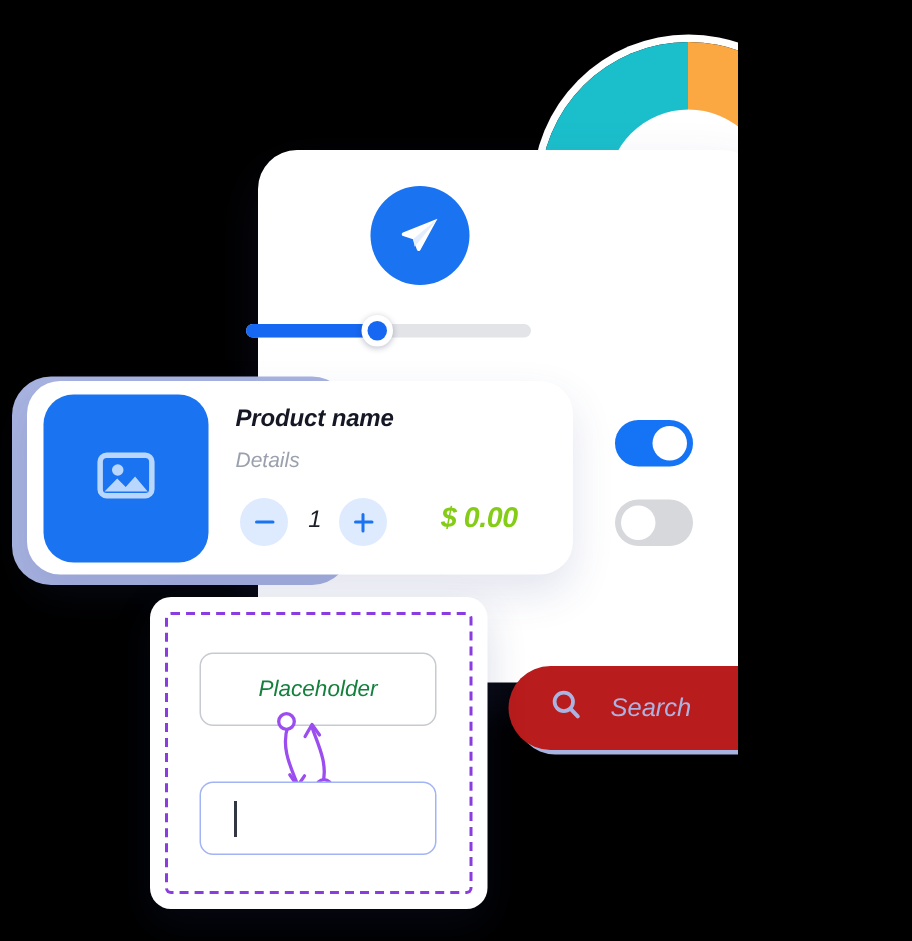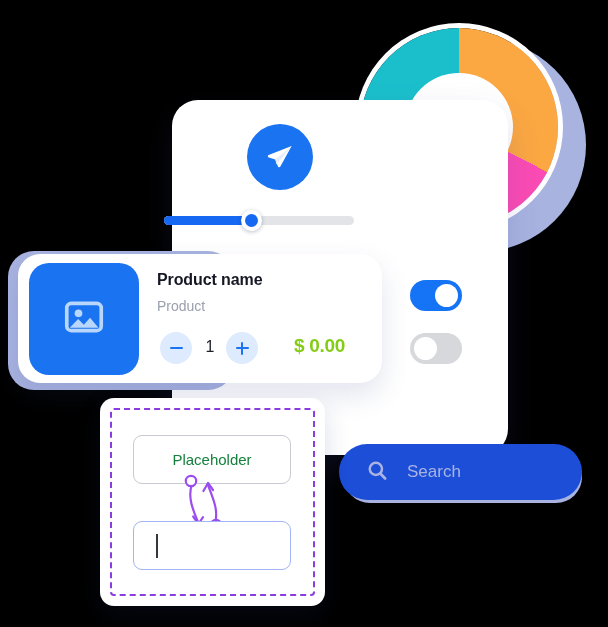--- a/index.html
+++ b/index.html
@@ -8,24 +8,25 @@
     background: #000000;
   }
   body {
     width: 608px;
     height: 627px;
     font-family: "Liberation Sans", sans-serif;
     -webkit-font-smoothing: antialiased;
   }
   #stage {
     position: relative;
-    width: 608px;
+    width: 492px;
     height: 627px;
     overflow: hidden;
     background: #000000;
+    font-style: italic;
   }
 
   
   #donut-shadow {
     position: absolute;
     left: 372px; top: 38px;
     width: 214px; height: 214px;
     border-radius: 50%;
     background: #a8b3e0;
     filter: blur(0.4px);
@@ -224,21 +225,21 @@
     left: 344px; top: 451px;
     width: 238px; height: 52px;
     border-radius: 26px;
     background: #a8b3e0;
   }
   #search-bar {
     position: absolute;
     left: 339px; top: 444px;
     width: 243px; height: 56px;
     border-radius: 28px;
-    background: #1d4ed8;
+    background: #b91c1c;
     display: flex;
     align-items: center;
   }
   #search-icon { margin-left: 27px; display: block; }
   #search-placeholder {
     margin-left: 18px;
     font-size: 17px;
     color: #aab4e2;
   }
 
@@ -339,21 +340,21 @@
   <div id="product-thumb">
     <span>
       <svg width="44" height="44" viewBox="0 0 24 24" aria-hidden="true">
         <rect x="2.6" y="4.6" width="18.8" height="14.8" rx="2.4" fill="none" stroke="#b9d6fc" stroke-width="2"></rect>
         <circle cx="9" cy="10" r="2.1" fill="#b9d6fc"></circle>
         <path d="M4.2 17.8l4.6-4.7 3.1 3.1 3.4-3.8 4.6 5.4z" fill="#b9d6fc"></path>
       </svg>
     </span>
   </div>
   <div id="product-name">Product name</div>
-  <div id="product-details">Product</div>
+  <div id="product-details">Details</div>
 
   <div class="step-btn" id="step-minus">
     <span class="bar-h"></span>
   </div>
   <div id="step-qty">1</div>
   <div class="step-btn" id="step-plus">
     <span class="bar-h"></span>
     <span class="bar-v"></span>
   </div>
   <div id="product-price">$ 0.00</div>

